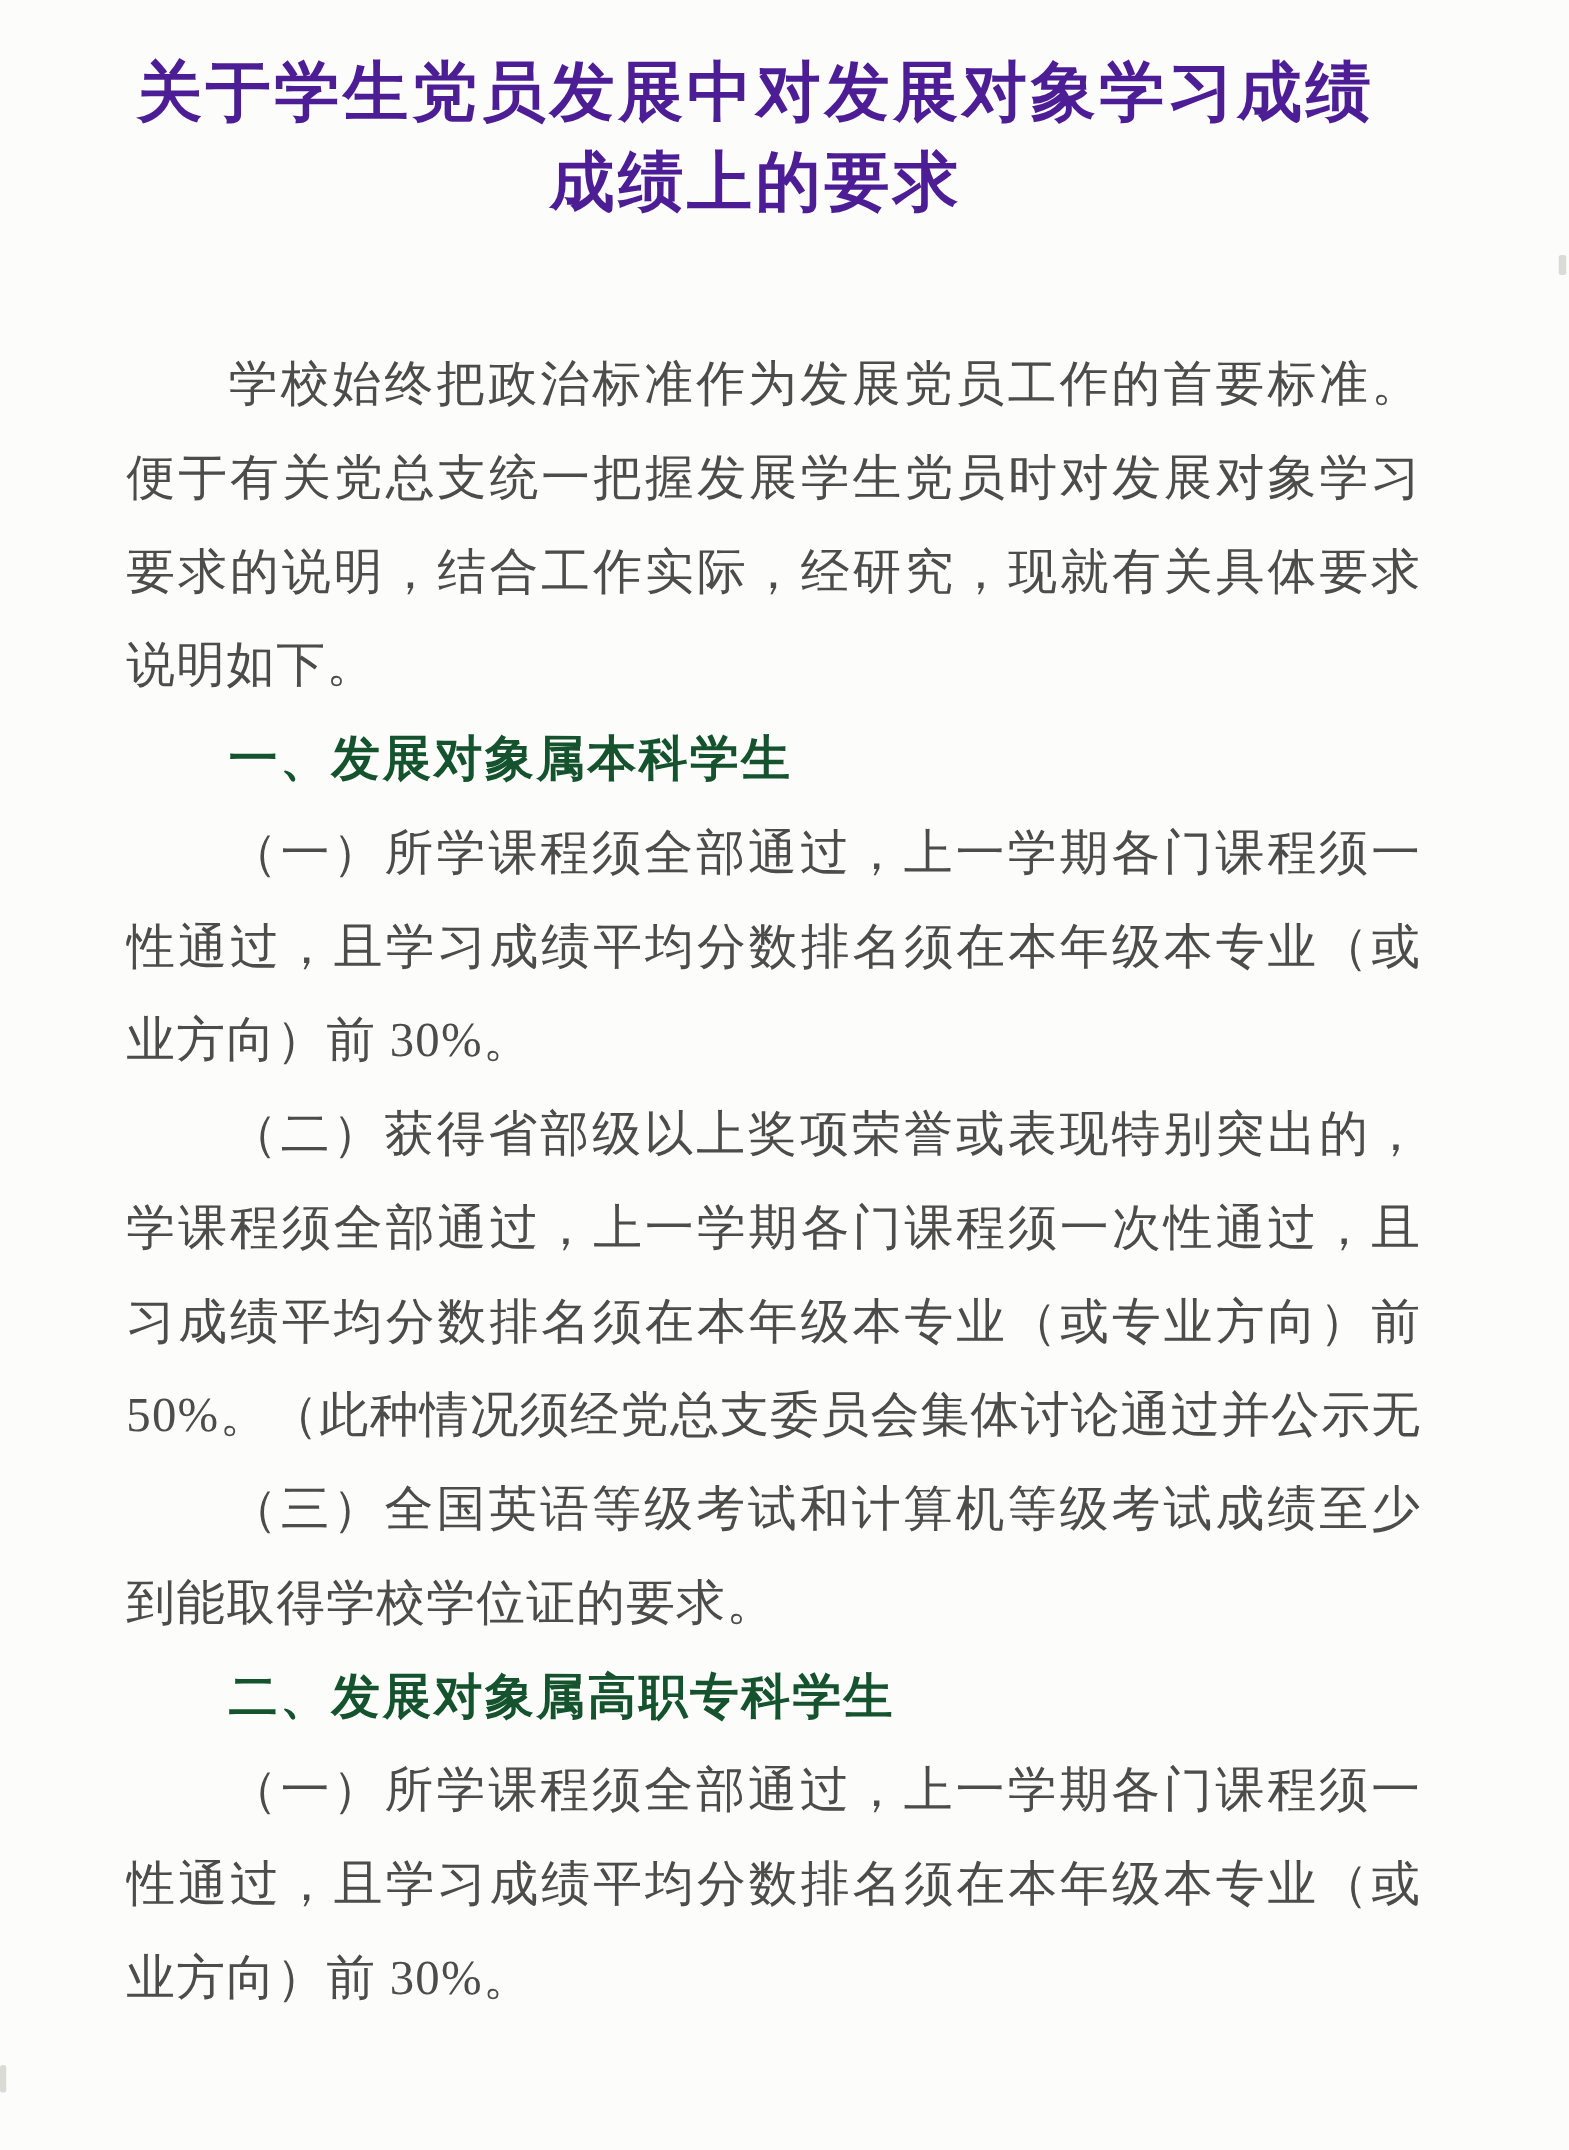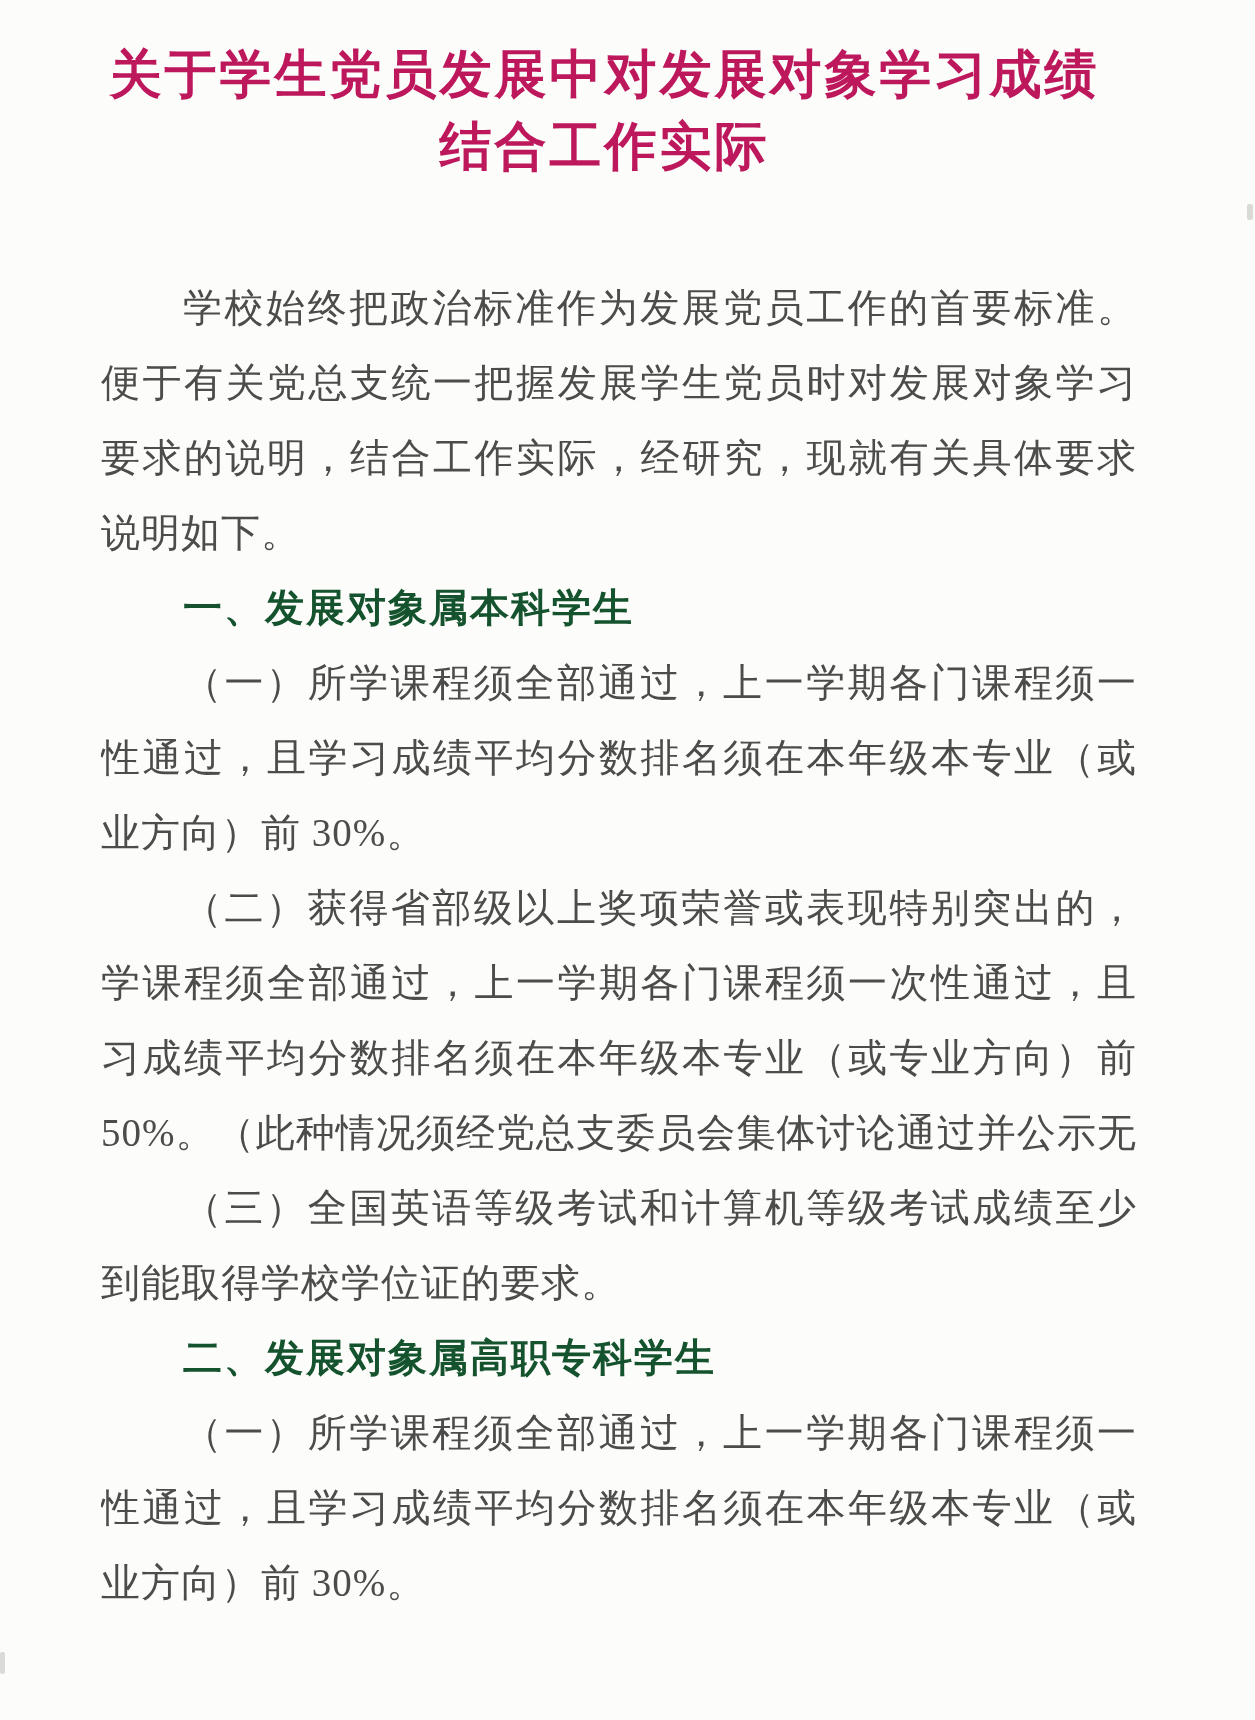--- a/index.html
+++ b/index.html
@@ -14,21 +14,21 @@
   .page {
     box-sizing: border-box;
     width: 1255px;
     height: 1720px;
     padding: 38px 118px 0 72px;
     position: relative;
   }
   .doc-title {
     font-family: "Liberation Sans", sans-serif;
     font-weight: bold;
-    color: #be185d;
+    color: #4c1d95;
     font-size: 52px;
     line-height: 72px;
     letter-spacing: 3px;
     text-align: center;
   }
   .doc-body {
     margin-top: 88px;
     font-size: 39px;
     letter-spacing: 1px;
     color: #4c4c4a;
@@ -59,21 +59,21 @@
   .speck-right { right: 2px; top: 204px; width: 6px; height: 16px; }
   .speck-left  { left: 0;   top: 1652px; width: 5px; height: 22px; }
 </style>
 </head>
 <body>
 
 <div class="page">
 
   <div class="doc-title">
     <div>关于学生党员发展中对发展对象学习成绩</div>
-    <div>结合工作实际</div>
+    <div>成绩上的要求</div>
   </div>
 
   <div class="doc-body">
       <div class="line indent fill">学校始终把政治标准作为发展党员工作的首要标准。为</div>
       <div class="line fill">便于有关党总支统一把握发展学生党员时对发展对象学习</div>
       <div class="line fill">要求的说明，结合工作实际，经研究，现就有关具体要求</div>
       <div class="line">说明如下。</div>
       <div class="line heading indent">一、发展对象属本科学生</div>
       <div class="line indent fill">（一）所学课程须全部通过，上一学期各门课程须一次</div>
       <div class="line fill">性通过，且学习成绩平均分数排名须在本年级本专业（或专</div>

